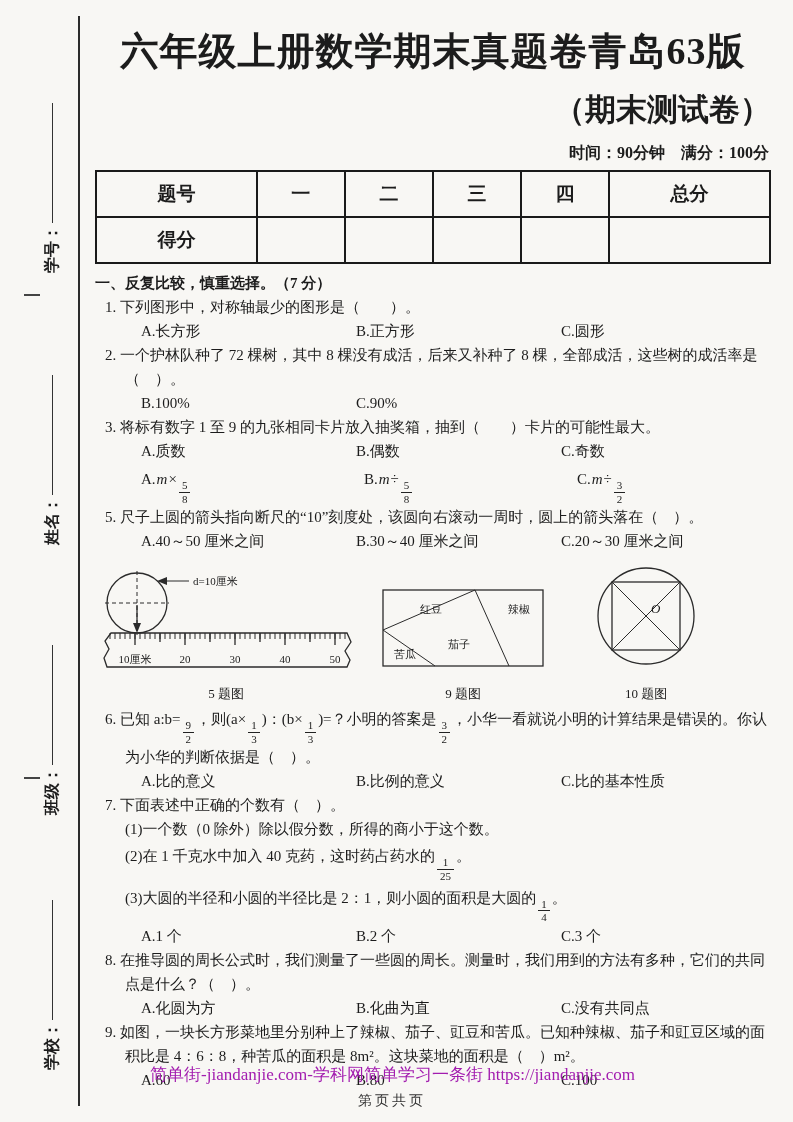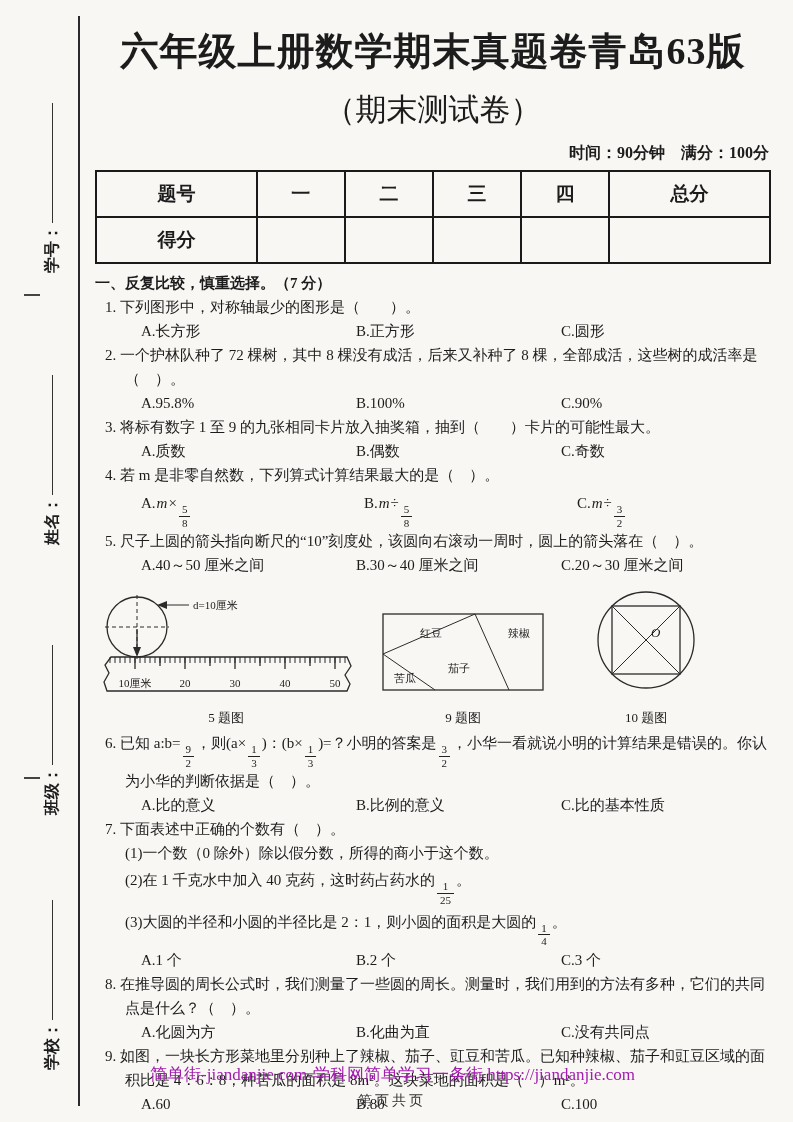--- a/index.html
+++ b/index.html
@@ -13,21 +13,21 @@
   .frame-line{position:absolute;left:78px;top:16px;bottom:16px;width:2px;background:#2b2b2b;}
   .edge-mark{position:absolute;left:24px;width:16px;height:2px;background:#444;}
   
   .vfield{position:absolute;left:-33px;width:170px;height:22px;display:flex;align-items:center;
           transform:rotate(-90deg);}
   .vlabel{font-size:16px;font-weight:bold;white-space:nowrap;}
   .vline{flex:1;height:0;border-bottom:1.5px solid #333;margin-left:2px;}
   
   .main{position:absolute;left:95px;right:22px;top:0;}
   h1.title{font-size:38px;font-weight:900;text-align:center;margin:26px 0 0;letter-spacing:1px;}
-  h2.subtitle{font-size:31px;font-weight:400;text-align:center;margin:12px 0 6px;}
+  h2.subtitle{font-size:31px;font-weight:700;text-align:right;margin:12px 0 6px;}
   .meta{text-align:right;font-size:16px;font-weight:600;margin:12px 2px 6px 0;}
   table.score{width:100%;border-collapse:collapse;margin-top:2px;}
   table.score td{border:2px solid #1a1a1a;height:42px;text-align:center;
                  font-size:19px;font-weight:600;}
   .sec-heading{font-weight:700;margin:10px 0 2px;font-size:15px;}
   .q-text{line-height:24px;padding-left:30px;text-indent:-20px;}
   .q-sub{line-height:24px;padding-left:30px;}
   .q-sub.fracline{line-height:30px;}
   .options{display:grid;grid-template-columns:215px 205px 1fr;margin-left:46px;line-height:24px;}
   .options.fracopts{line-height:32px;gap:8px;}
@@ -112,37 +112,35 @@
       <div class="options">
         <span class="opt">A.长方形</span>
         <span class="opt">B.正方形</span>
         <span class="opt">C.圆形</span>
       </div>
     </div>
 
     <div class="question">
       <div class="q-text">2. 一个护林队种了 72 棵树，其中 8 棵没有成活，后来又补种了 8 棵，全部成活，这些树的成活率是（　）。</div>
       <div class="options">
-        <span class="opt">A.95.8%</span>
         <span class="opt">B.100%</span>
         <span class="opt">C.90%</span>
       </div>
     </div>
 
     <div class="question">
       <div class="q-text">3. 将标有数字 1 至 9 的九张相同卡片放入抽奖箱，抽到（　　）卡片的可能性最大。</div>
       <div class="options">
         <span class="opt">A.质数</span>
         <span class="opt">B.偶数</span>
         <span class="opt">C.奇数</span>
       </div>
     </div>
 
     <div class="question">
-      <div class="q-text">4. 若 m 是非零自然数，下列算式计算结果最大的是（　）。</div>
       <div class="options fracopts">
         <span class="opt"><span>A.</span><span class="mvar">m</span><span>×</span><span class="frac">
               <span class="fn">5</span>
               <span class="fd">8</span>
             </span></span>
         <span class="opt"><span>B.</span><span class="mvar">m</span><span>÷</span><span class="frac">
               <span class="fn">5</span>
               <span class="fd">8</span>
             </span></span>
         <span class="opt"><span>C.</span><span class="mvar">m</span><span>÷</span><span class="frac">

